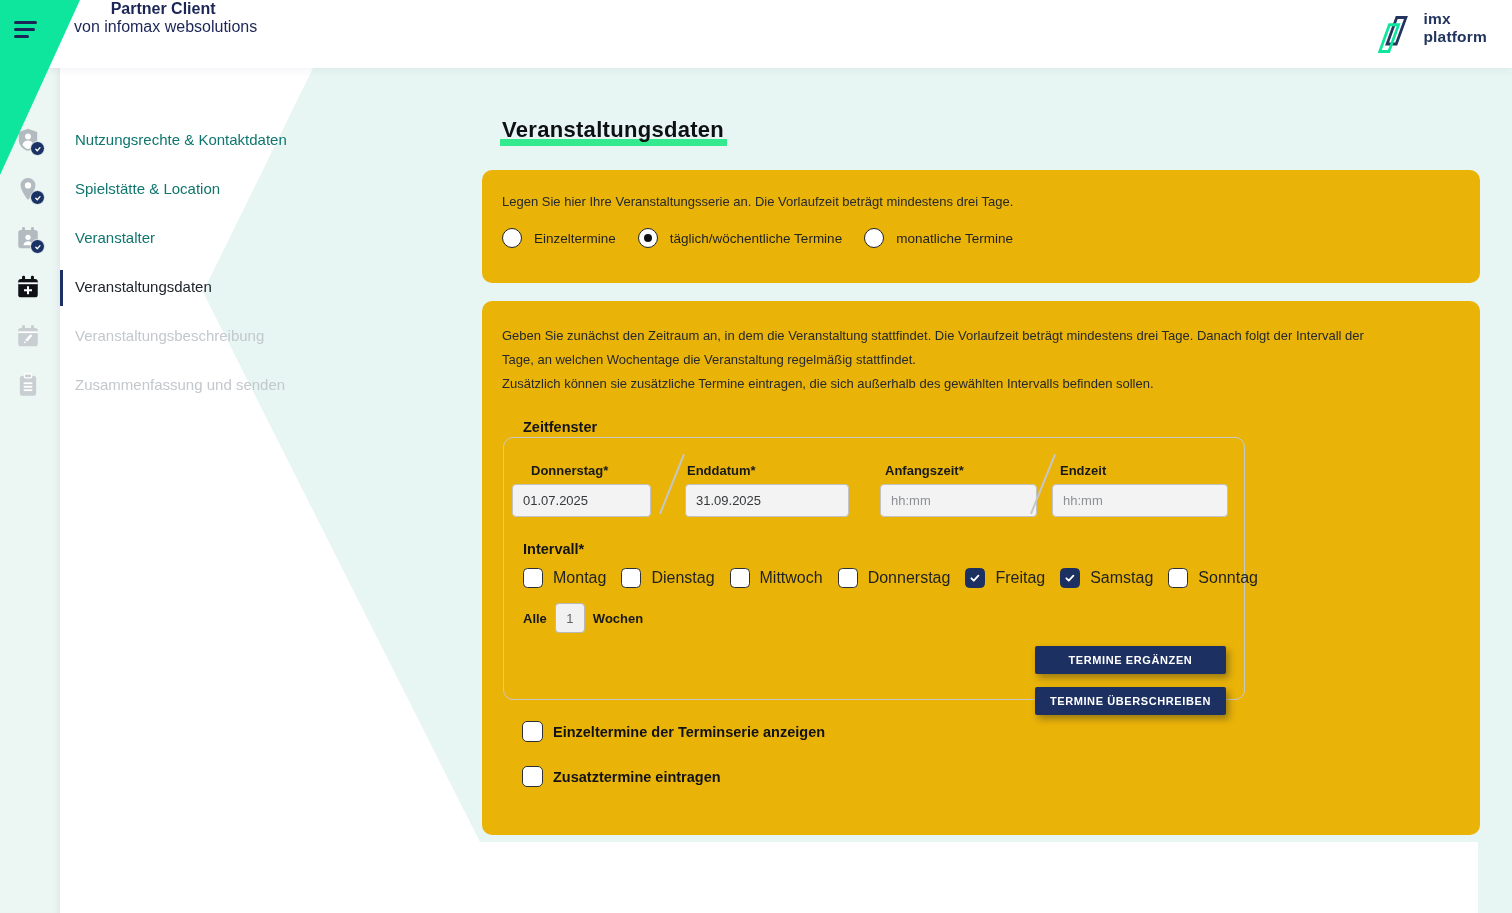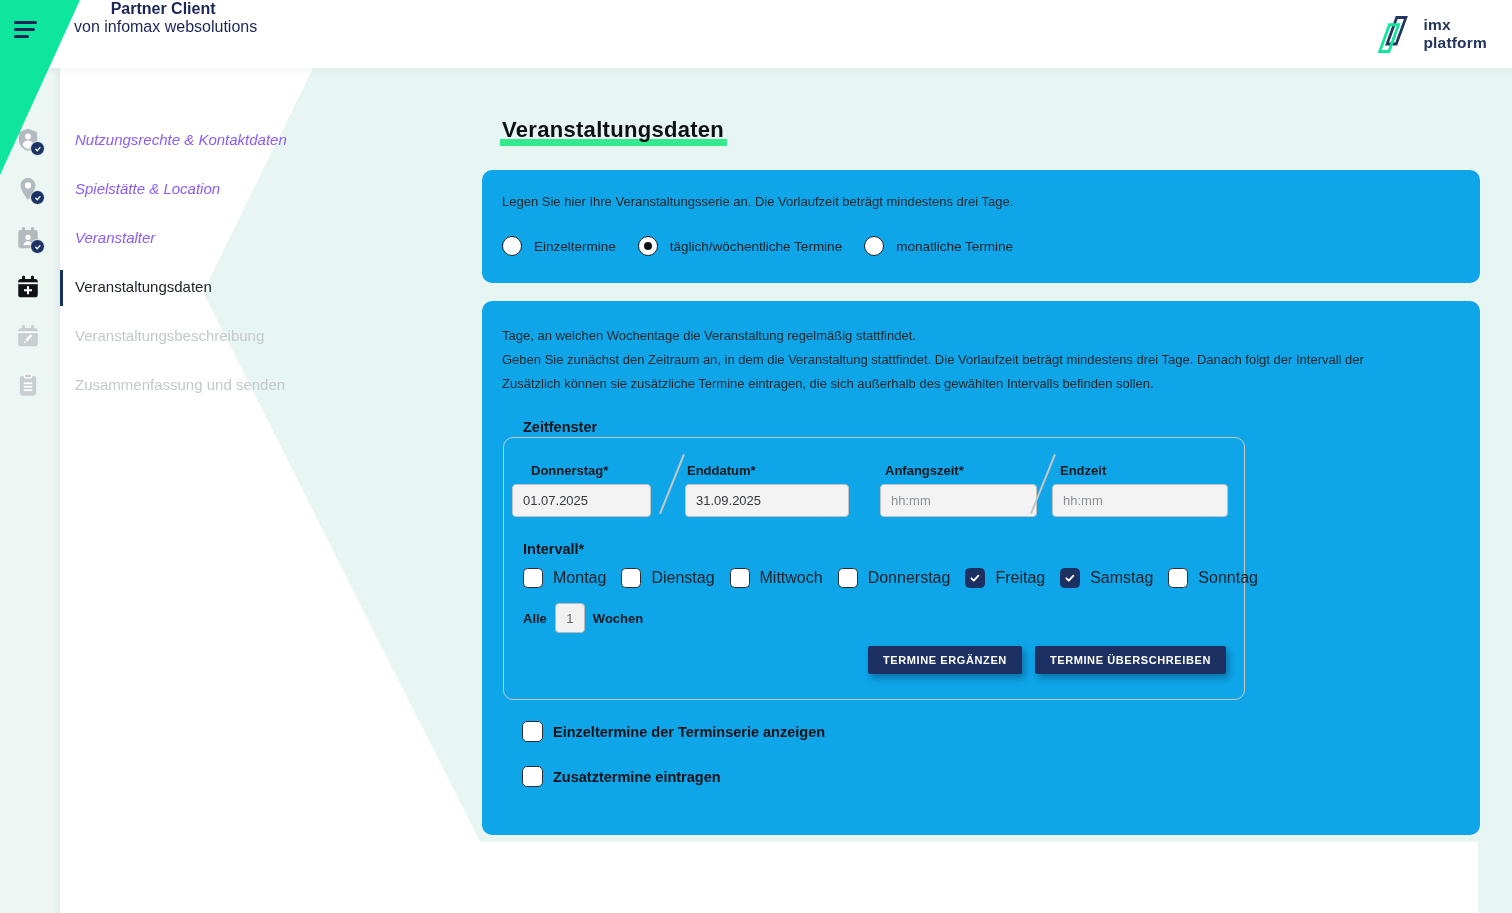--- a/index.html
+++ b/index.html
@@ -11,57 +11,57 @@
 
   
   .side-rail{position:absolute;left:0;top:68px;width:60px;height:845px;background:#ecf6f3;z-index:2;
     box-shadow:inset -7px 0 9px -7px rgba(30,50,70,.10);}
 
   
   .header{position:absolute;left:0;top:0;width:1512px;height:68px;background:#fff;z-index:3;
     box-shadow:0 3px 7px rgba(40,60,90,.05);}
   .brand{position:absolute;left:74px;top:0;height:68px;display:flex;align-items:center;font-size:16px;color:#1b2556;flex-direction:column;}
   .brand b{font-weight:700;margin-right:5px;color:#1b2556;}
-  .logo{position:absolute;right:25px;top:10px;display:flex;align-items:center;gap:7px;}
+  .logo{position:absolute;right:25px;top:10px;display:flex;align-items:flex-start;gap:7px;}
   .logo-text{font-size:15.5px;font-weight:700;color:#23355e;line-height:1.15;letter-spacing:.2px;}
 
   
   .corner-svg{position:absolute;left:0;top:0;z-index:4;}
   .burger{position:absolute;left:14px;top:21px;z-index:5;width:26px;height:20px;cursor:pointer;}
   .burger i{display:block;background:#1b2556;height:2.6px;border-radius:2px;margin-bottom:4.6px;}
   .burger i:nth-child(1){width:23px;}
   .burger i:nth-child(2){width:21px;}
   .burger i:nth-child(3){width:15px;}
 
   
   .step-icon{position:absolute;left:15px;width:26px;height:26px;z-index:3;}
   .badge{position:absolute;right:-4px;bottom:-3px;width:13px;height:13px;border-radius:50%;
     background:#1b3264;border:1.5px solid #ecf6f3;display:flex;align-items:center;justify-content:center;}
   .active-bar{position:absolute;left:60px;top:270px;width:3px;height:36px;background:#1c3061;z-index:3;}
 
   
   .nav-item{position:absolute;left:75px;font-size:15px;z-index:2;white-space:nowrap;cursor:pointer;}
-  .nav-done{color:#8b5cf6;font-style:italic;}
+  .nav-done{color:#0f766e;}
   .nav-active{color:#20242c;font-weight:500;}
   .nav-todo{color:#c3c8cd;}
 
   
   .page-title{position:absolute;left:500px;top:117px;z-index:2;margin:0;display:inline-block;
     font-size:22px;font-weight:800;color:#0e1013;letter-spacing:.3px;padding:0 3px 3px 2px;
     background:linear-gradient(#35e98e,#35e98e) no-repeat left bottom/100% 7px;}
 
   
-  .card{position:absolute;left:482px;width:998px;background:#0ea5e9;border-radius:10px;z-index:2;}
+  .card{position:absolute;left:482px;width:998px;background:#eab308;border-radius:10px;z-index:2;}
   .card1{top:170px;height:113px;}
   .card2{top:301px;height:534px;}
   .bodyline{position:relative;font-size:13px;color:#26292e;line-height:24px;white-space:nowrap;}
   .intro1{position:absolute;left:20px;top:24px;}
 
   
-  .radio-row{position:absolute;left:20px;top:66px;display:flex;align-items:center;gap:22px;}
+  .radio-row{position:absolute;left:20px;top:58px;display:flex;align-items:center;gap:22px;}
   .radio-group{display:flex;align-items:center;gap:12px;cursor:pointer;}
   .radio{width:20px;height:20px;border-radius:50%;border:1.4px solid #1f2227;background:#fff;box-sizing:border-box;
     display:flex;align-items:center;justify-content:center;}
   .radio .dot{width:8.5px;height:8.5px;border-radius:50%;background:#0f1114;display:none;}
   .radio.selected .dot{display:block;}
   .radio-label{font-size:13.5px;color:#1e2126;}
 
   
   .zf-legend{position:absolute;left:41px;top:118px;font-size:14.5px;font-weight:700;color:#121418;}
   .fieldset{position:absolute;left:21px;top:136px;width:742px;height:263px;border:1px solid #c7c9c9;border-radius:10px;box-sizing:border-box;}
@@ -79,21 +79,21 @@
   .cb svg{display:none;}
   .cb.checked{background:#1c3061;border-color:#1c3061;}
   .cb.checked svg{display:block;}
   .day-label{font-size:16px;color:#1e2126;}
 
   .weeks-row{position:absolute;left:19px;top:165px;display:flex;align-items:center;gap:8px;height:30px;}
   .weeks-label{font-size:13px;font-weight:700;color:#16181c;}
   .weeks-input{width:30px;height:30px;box-sizing:border-box;background:#f1f1f1;border:1px solid #b9b9b9;border-radius:4px;
     text-align:center;font-size:13px;color:#606468;font-family:"Liberation Sans",sans-serif;outline:none;padding:0;}
 
-  .btn-row{position:absolute;right:18px;top:208px;display:flex;gap:13px;}
+  .btn-row{position:absolute;right:18px;top:208px;display:flex;gap:13px;flex-direction:column;}
   .btn{height:28px;background:#1c3061;color:#fff;border:none;border-radius:2px;padding:0 15px;
     font-size:11px;font-weight:700;letter-spacing:.6px;font-family:"Liberation Sans",sans-serif;cursor:pointer;
     box-shadow:3px 4px 7px rgba(10,20,45,.35);}
 
   
   .toggle-row{position:absolute;left:40px;display:flex;align-items:center;gap:10px;cursor:pointer;}
   .toggle-row .cb{width:21px;height:21px;border-radius:5px;border-width:1.5px;}
   .toggle-label{font-size:14.5px;font-weight:700;color:#101216;}
 </style>
 </head>
@@ -237,22 +237,22 @@
       </label>
       <label class="radio-group">
         <span class="radio"></span>
         <span class="radio-label">monatliche Termine</span>
       </label>
     </div>
   </div>
 
   <div class="card card2">
     <div style="position:absolute;left:20px;top:23px;">
+      <div class="bodyline">Geben Sie zunächst den Zeitraum an, in dem die Veranstaltung stattfindet. Die Vorlaufzeit beträgt mindestens drei Tage. Danach folgt der Intervall der</div>
       <div class="bodyline">Tage, an welchen Wochentage die Veranstaltung regelmäßig stattfindet.</div>
-      <div class="bodyline">Geben Sie zunächst den Zeitraum an, in dem die Veranstaltung stattfindet. Die Vorlaufzeit beträgt mindestens drei Tage. Danach folgt der Intervall der</div>
       <div class="bodyline">Zusätzlich können sie zusätzliche Termine eintragen, die sich außerhalb des gewählten Intervalls befinden sollen.</div>
     </div>
 
     <div class="zf-legend">Zeitfenster</div>
 
     <div class="fieldset">
       <span class="f-label" style="left:27px;">Donnerstag*</span>
       <span class="f-label" style="left:183px;">Enddatum*</span>
       <span class="f-label" style="left:381px;">Anfangszeit*</span>
       <span class="f-label" style="left:556px;">Endzeit</span>

